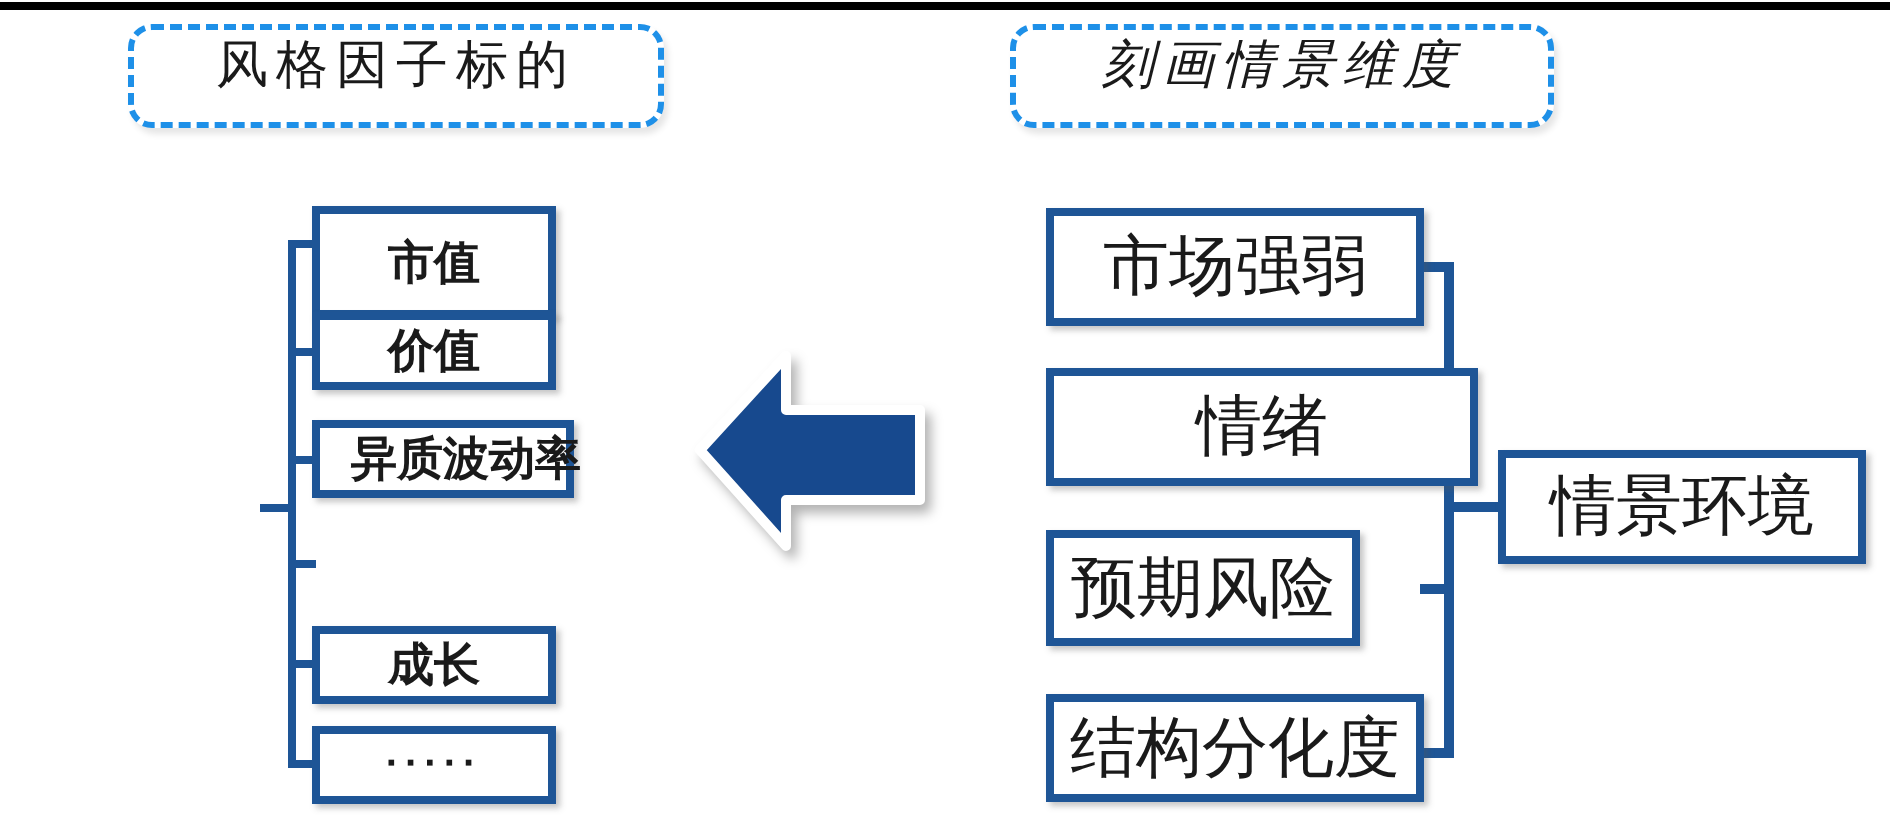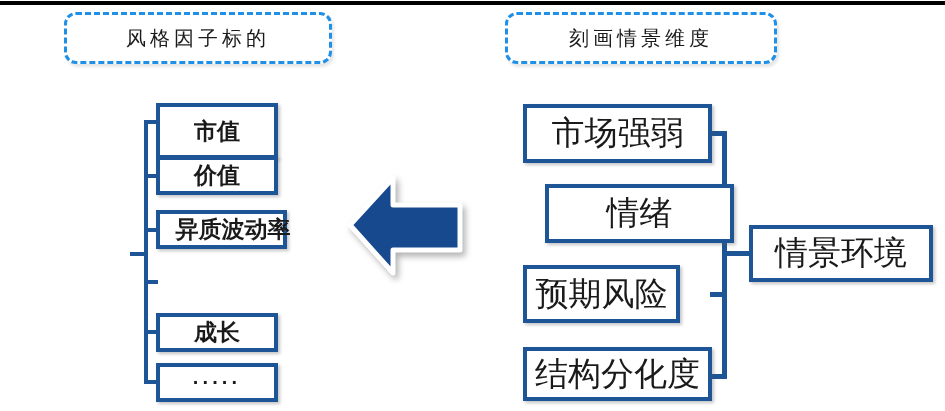--- a/index.html
+++ b/index.html
@@ -20,23 +20,23 @@
   .top-bar{
     position:absolute;left:0;top:1px;width:945px;height:4px;
     background:#000;
   }
   .dashed-box{
     position:absolute;
     border:3px dashed var(--azure);
     border-radius:12px;
     background:#fff;
     box-shadow:2px 3px 3px rgba(0,0,0,0.10);
-    display:flex;align-items:center;justify-content:center;
+    display:flex;justify-content:center;
     font-family:"Liberation Serif", serif;
-    font-size:20px;letter-spacing:4px;
+    font-size:26px;letter-spacing:4px;
     color:var(--ink);
     white-space:nowrap;
     box-sizing:border-box;
   }
   .solid-box{
     position:absolute;
     border:4px solid var(--navy);
     background:#fff;
     box-shadow:2px 2px 3px rgba(90,90,90,0.35);
     display:flex;align-items:center;justify-content:center;
@@ -57,21 +57,21 @@
 <body>
 
 <div id="canvas">
 
   <div class="top-bar"></div>
 
   <div class="dashed-box" style="left:64px;top:12px;width:268px;height:52px;">
     <span>风格因子标的</span>
   </div>
 
-  <div class="dashed-box" style="left:505px;top:12px;width:272px;height:52px;">
+  <div class="dashed-box" style="left:505px;top:12px;width:272px;height:52px;font-style:italic;">
     <span>刻画情景维度</span>
   </div>
 
   <div class="line" style="left:144px;top:120px;width:4px;height:264px;"></div>
   <div class="line" style="left:144px;top:120px;width:14px;height:4px;"></div>
   <div class="line" style="left:144px;top:174px;width:14px;height:4px;"></div>
   <div class="line" style="left:144px;top:228px;width:14px;height:4px;"></div>
   <div class="line" style="left:144px;top:280px;width:14px;height:4px;"></div>
   <div class="line" style="left:144px;top:330px;width:14px;height:4px;"></div>
   <div class="line" style="left:144px;top:380px;width:14px;height:4px;"></div>
@@ -103,21 +103,21 @@
   <div class="line" style="left:722px;top:131px;width:5px;height:248px;"></div>
   <div class="line" style="left:710px;top:131px;width:17px;height:5px;"></div>
   <div class="line" style="left:710px;top:211px;width:17px;height:5px;"></div>
   <div class="line" style="left:710px;top:292px;width:17px;height:5px;"></div>
   <div class="line" style="left:710px;top:374px;width:17px;height:5px;"></div>
   <div class="line" style="left:722px;top:251px;width:29px;height:5px;"></div>
 
   <div class="solid-box big-label" style="left:523px;top:104px;width:189px;height:59px;">
     <span>市场强弱</span>
   </div>
-  <div class="solid-box big-label" style="left:523px;top:184px;width:189px;height:59px;margin-left:22px;">
+  <div class="solid-box big-label" style="left:523px;top:184px;width:216px;height:59px;">
     <span>情绪</span>
   </div>
   <div class="solid-box big-label" style="left:523px;top:265px;width:157px;height:58px;">
     <span>预期风险</span>
   </div>
   <div class="solid-box big-label" style="left:523px;top:347px;width:189px;height:54px;">
     <span>结构分化度</span>
   </div>
 
   <div class="solid-box big-label" style="left:749px;top:225px;width:184px;height:57px;">

